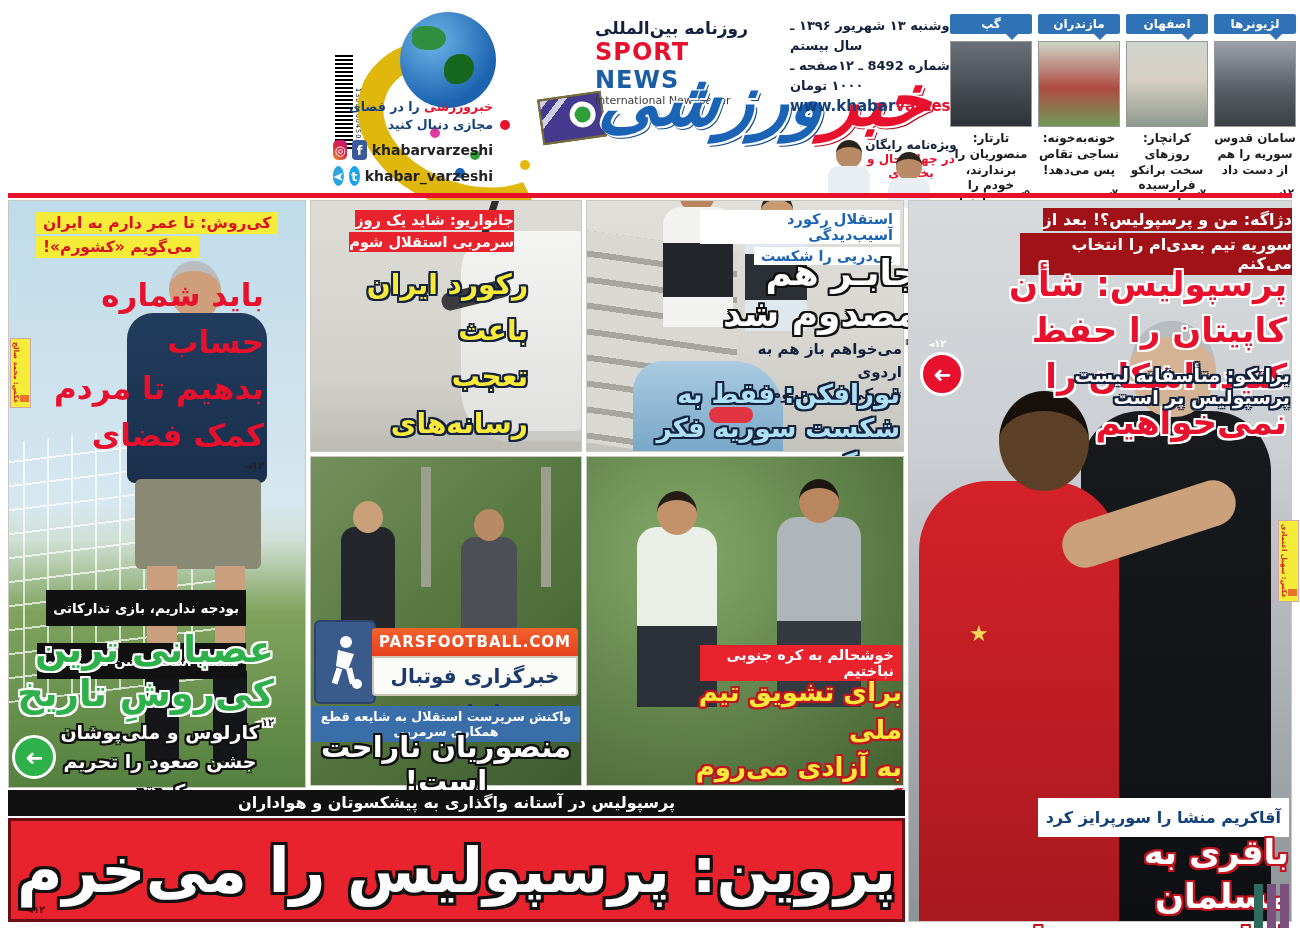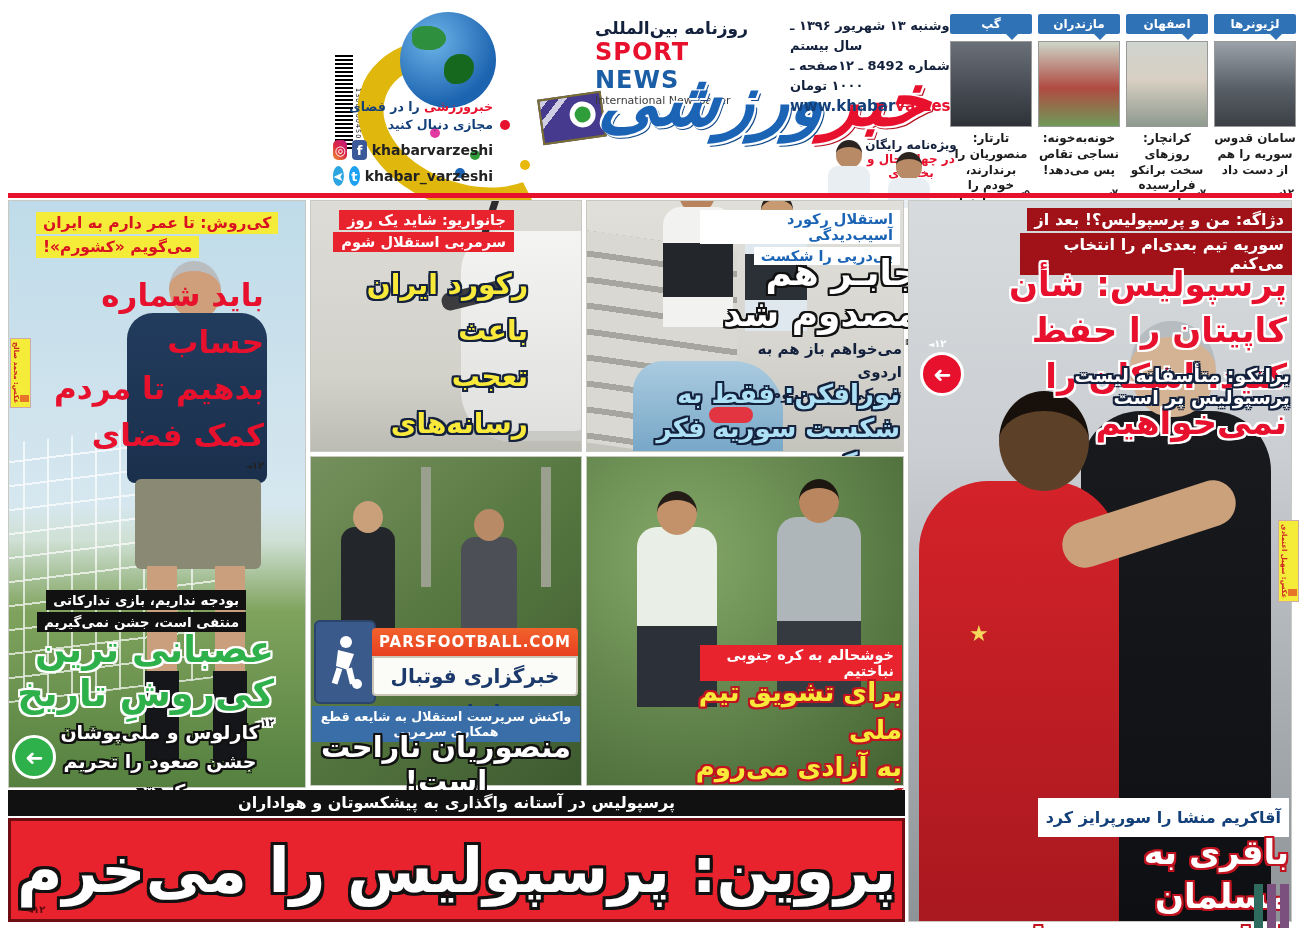--- a/index.html
+++ b/index.html
@@ -94,34 +94,34 @@
   .q-sock1 { position:absolute; left:136px; top:470px; width:34px; height:90px; background:#15161a; }
   .q-sock2 { position:absolute; left:204px; top:470px; width:34px; height:90px; background:#15161a; }
 
   .kicker-yellow { left:36px; top:212px; width:252px; text-align:left; }
   .kicker-yellow span { display:inline-block; background:#f5ec3a; color:#d81220; font-size:15.5px; font-weight:bold; padding:2px 7px; margin-bottom:2px; }
   .hl-red-left { left:14px; top:272px; width:250px; text-align:right; font-size:31px; font-weight:bold; color:#e8112d; line-height:1.5; }
   .credit { background:#f5ec3a; color:#c22; font-size:7px; font-weight:bold; writing-mode:vertical-rl; padding:3px 1px; border:1px solid #caa; }
   .credit .cam { display:block; width:9px; height:7px; background:#e8742a; margin:0 auto 2px; }
   .cr-left { left:10px; top:338px; }
   .blackbox { left:14px; top:590px; width:232px; }
-  .blackbox span { display:inline-block; background:#111; color:#fff; font-size:13.5px; font-weight:bold; padding:2px 7px; margin-bottom:2px; }
+  .blackbox span { display:inline-block; background:#111; color:#fff; font-size:13.5px; font-weight:bold; padding:10px 7px; margin-bottom:17px; }
   .hl-green { left:14px; top:628px; width:260px; text-align:right; font-size:37px; font-weight:bold; color:#2eb04a; line-height:1.2; }
   .boycott { left:40px; top:718px; width:240px; text-align:center; font-size:19px; font-weight:bold; color:#fff; line-height:1.55; }
   .circ { position:absolute; width:44px; height:44px; border-radius:50%; display:flex; align-items:center; justify-content:center; font-size:22px; font-weight:bold; color:#fff; border:3px solid #fff; }
   .circ-green { left:12px; top:735px; background:#2eb04a; }
   .circ-red { background:#e8112d; }
 
   
   .ph-mtl { left:310px; top:200px; width:272px; height:252px; background:linear-gradient(180deg,#dddcd6 0%,#d2d1ca 70%,#bdbcb4 100%); }
   .scoot { position:absolute; right:-30px; top:30px; width:150px; height:210px; background:linear-gradient(180deg,#f4f4f2,#dfe0de); border-radius:40px 20px 30px 50px; box-shadow:inset -8px -10px 0 #c9cac6; }
   .scoot-seat { position:absolute; right:70px; top:85px; width:70px; height:18px; background:#3c3c3e; border-radius:8px; transform:rotate(-14deg); }
   .scoot-bar { position:absolute; right:86px; top:-18px; width:7px; height:60px; background:#2c2c2e; transform:rotate(18deg); }
   .kicker-red { left:314px; top:210px; width:200px; text-align:right; }
-  .kicker-red span, .kicker-darkred span { display:inline-block; color:#fff; font-size:14.5px; font-weight:bold; padding:2px 8px; margin-bottom:2px; }
+  .kicker-red span, .kicker-darkred span { display:inline-block; color:#fff; font-size:14.5px; font-weight:bold; padding:2px 0; margin-bottom:2px; }
   .kicker-red span { background:#e8232e; }
   .hl-yellow-j { left:318px; top:262px; width:210px; text-align:right; font-size:28px; font-weight:bold; color:#f8e93a; line-height:1.65; }
 
   
   .ph-mtr { left:586px; top:200px; width:318px; height:252px; background:linear-gradient(180deg,#e0dfd9 0%,#d6d5cf 60%,#c4c3bc 100%); }
   .stairs { position:absolute; left:0; top:40px; width:150px; height:212px; background:repeating-linear-gradient(180deg,#d9d8d2 0 20px,#a7a69e 20px 26px); transform:skewY(8deg); }
   .pl1 { position:absolute; right:170px; top:6px; width:70px; height:120px; background:linear-gradient(180deg,#f2f3f1 0 30%,#23262b 30% 75%,#f2f3f1 75%); border-radius:18px 18px 0 0; }
   .pl1h { position:absolute; right:188px; top:-26px; width:36px; height:38px; background:#b9835d; border-radius:50%; border-top:8px solid #1d1713; }
   .pl2 { position:absolute; right:96px; top:20px; width:62px; height:110px; background:linear-gradient(180deg,#dfe8ee 0 30%,#2b2f36 30% 72%,#dfe8ee 72%); border-radius:16px 16px 0 0; }
   .pl2h { position:absolute; right:110px; top:-8px; width:32px; height:34px; background:#c89a72; border-radius:50%; border-top:7px solid #2a221c; }

